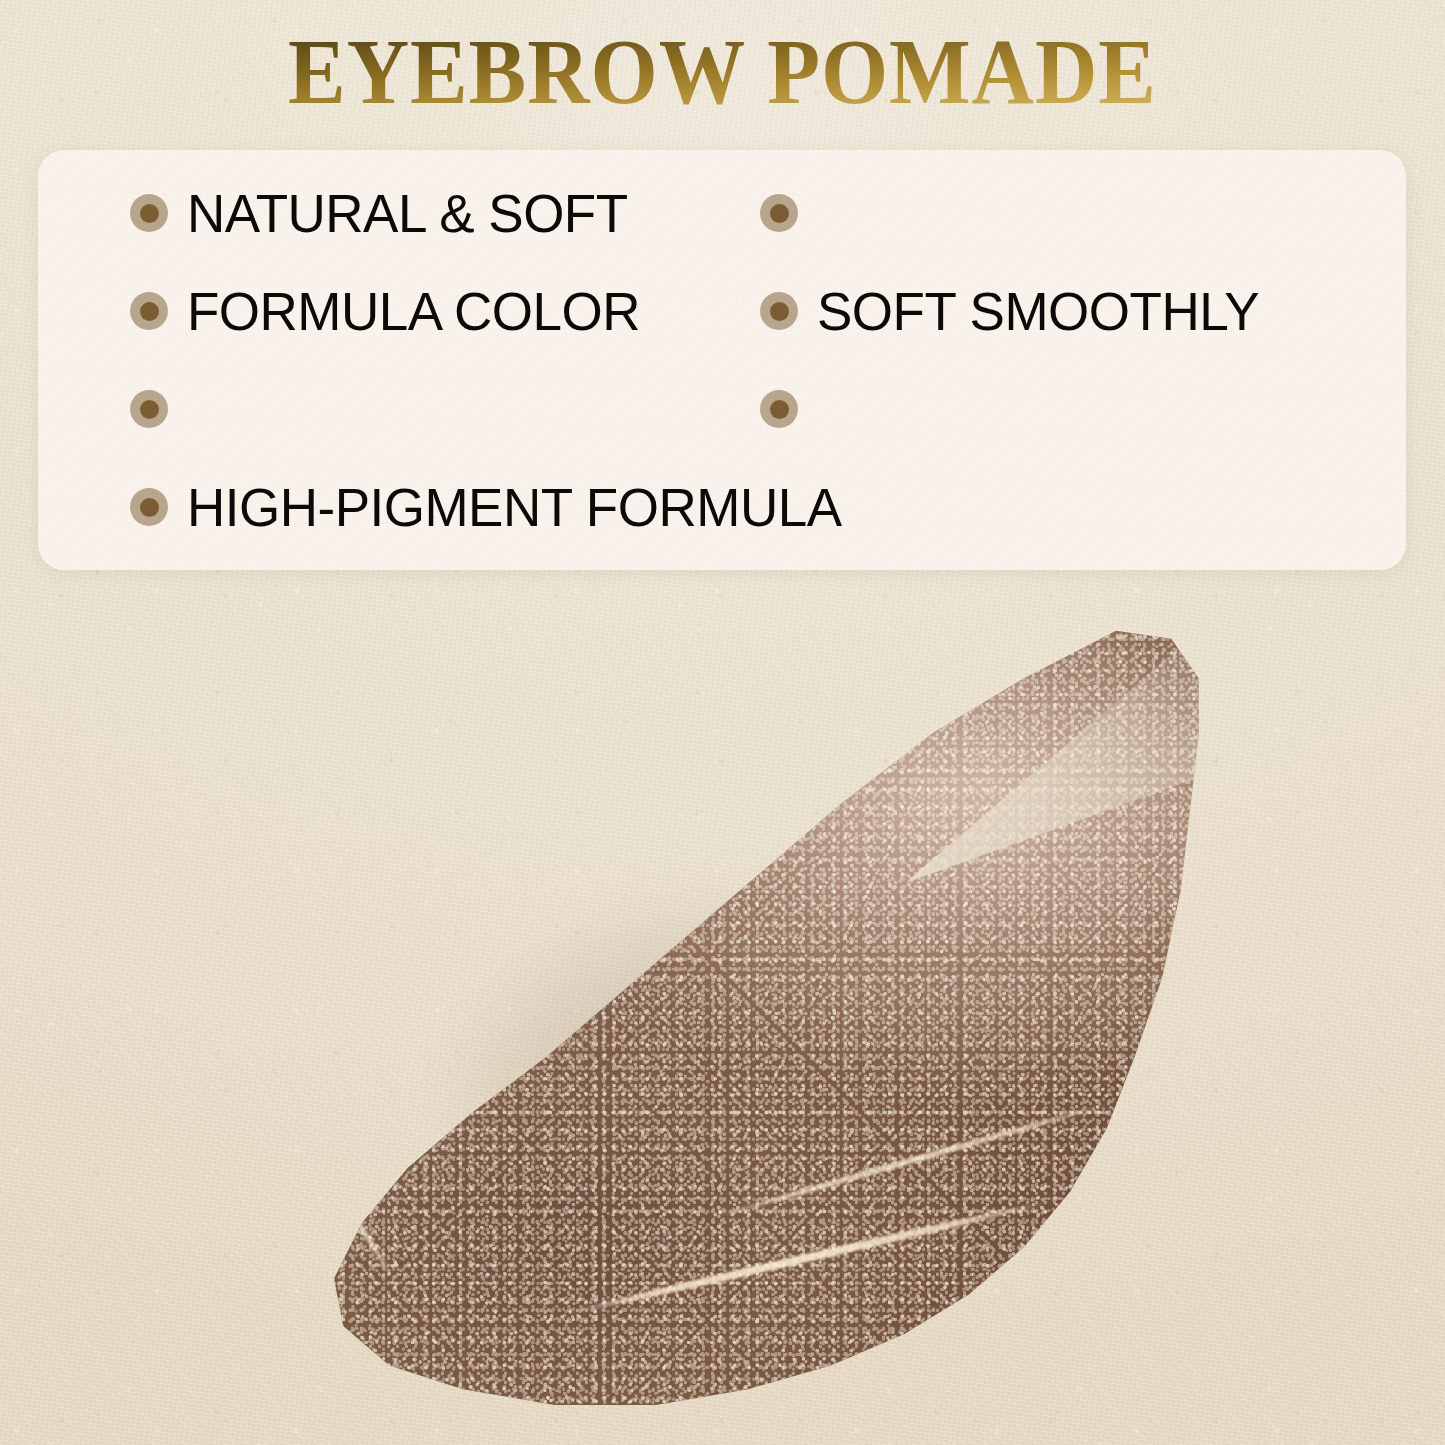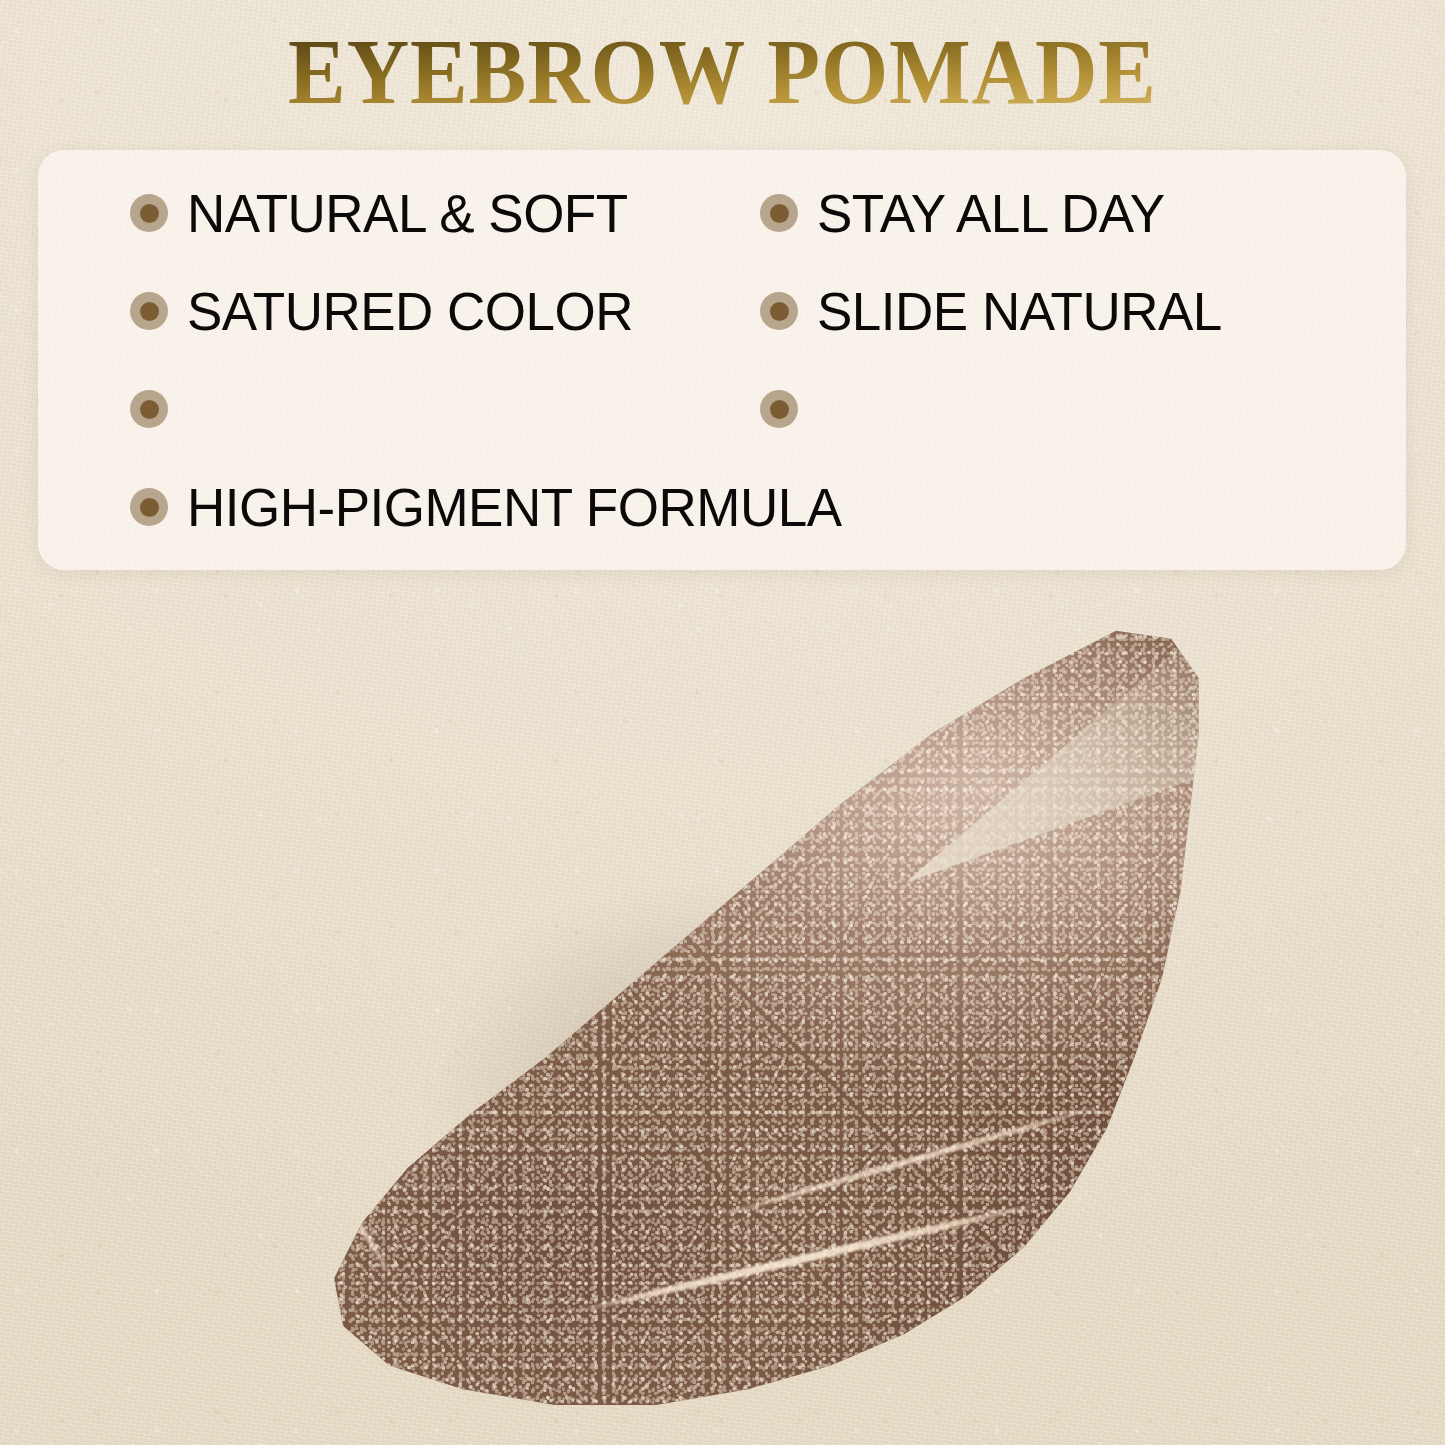--- a/index.html
+++ b/index.html
@@ -267,35 +267,34 @@
         <span class="bullet">
             <span class="core"></span>
           </span>
         <span class="feature-label">NATURAL &amp; SOFT</span>
       </div>
 
       <div class="feature-item">
         <span class="bullet">
             <span class="core"></span>
           </span>
-        <span class="feature-label">STAY ALL DAY</span>
-      </div>
-
-      <div class="feature-item">
-        <span class="bullet">
-            <span class="core"></span>
-          </span>
-        <span class="feature-label">SATURED COLOR</span>
-      </div>
-
-      <div class="feature-item">
-        <span class="bullet">
-            <span class="core"></span>
-          </span>
-        <span class="feature-label">SLIDE NATURAL</span>
+      </div>
+
+      <div class="feature-item">
+        <span class="bullet">
+            <span class="core"></span>
+          </span>
+        <span class="feature-label">FORMULA COLOR</span>
+      </div>
+
+      <div class="feature-item">
+        <span class="bullet">
+            <span class="core"></span>
+          </span>
+        <span class="feature-label">SOFT SMOOTHLY</span>
       </div>
 
 
       <div class="feature-item">
         <span class="bullet">
             <span class="core"></span>
           </span>
       </div>
 
       <div class="feature-item">

